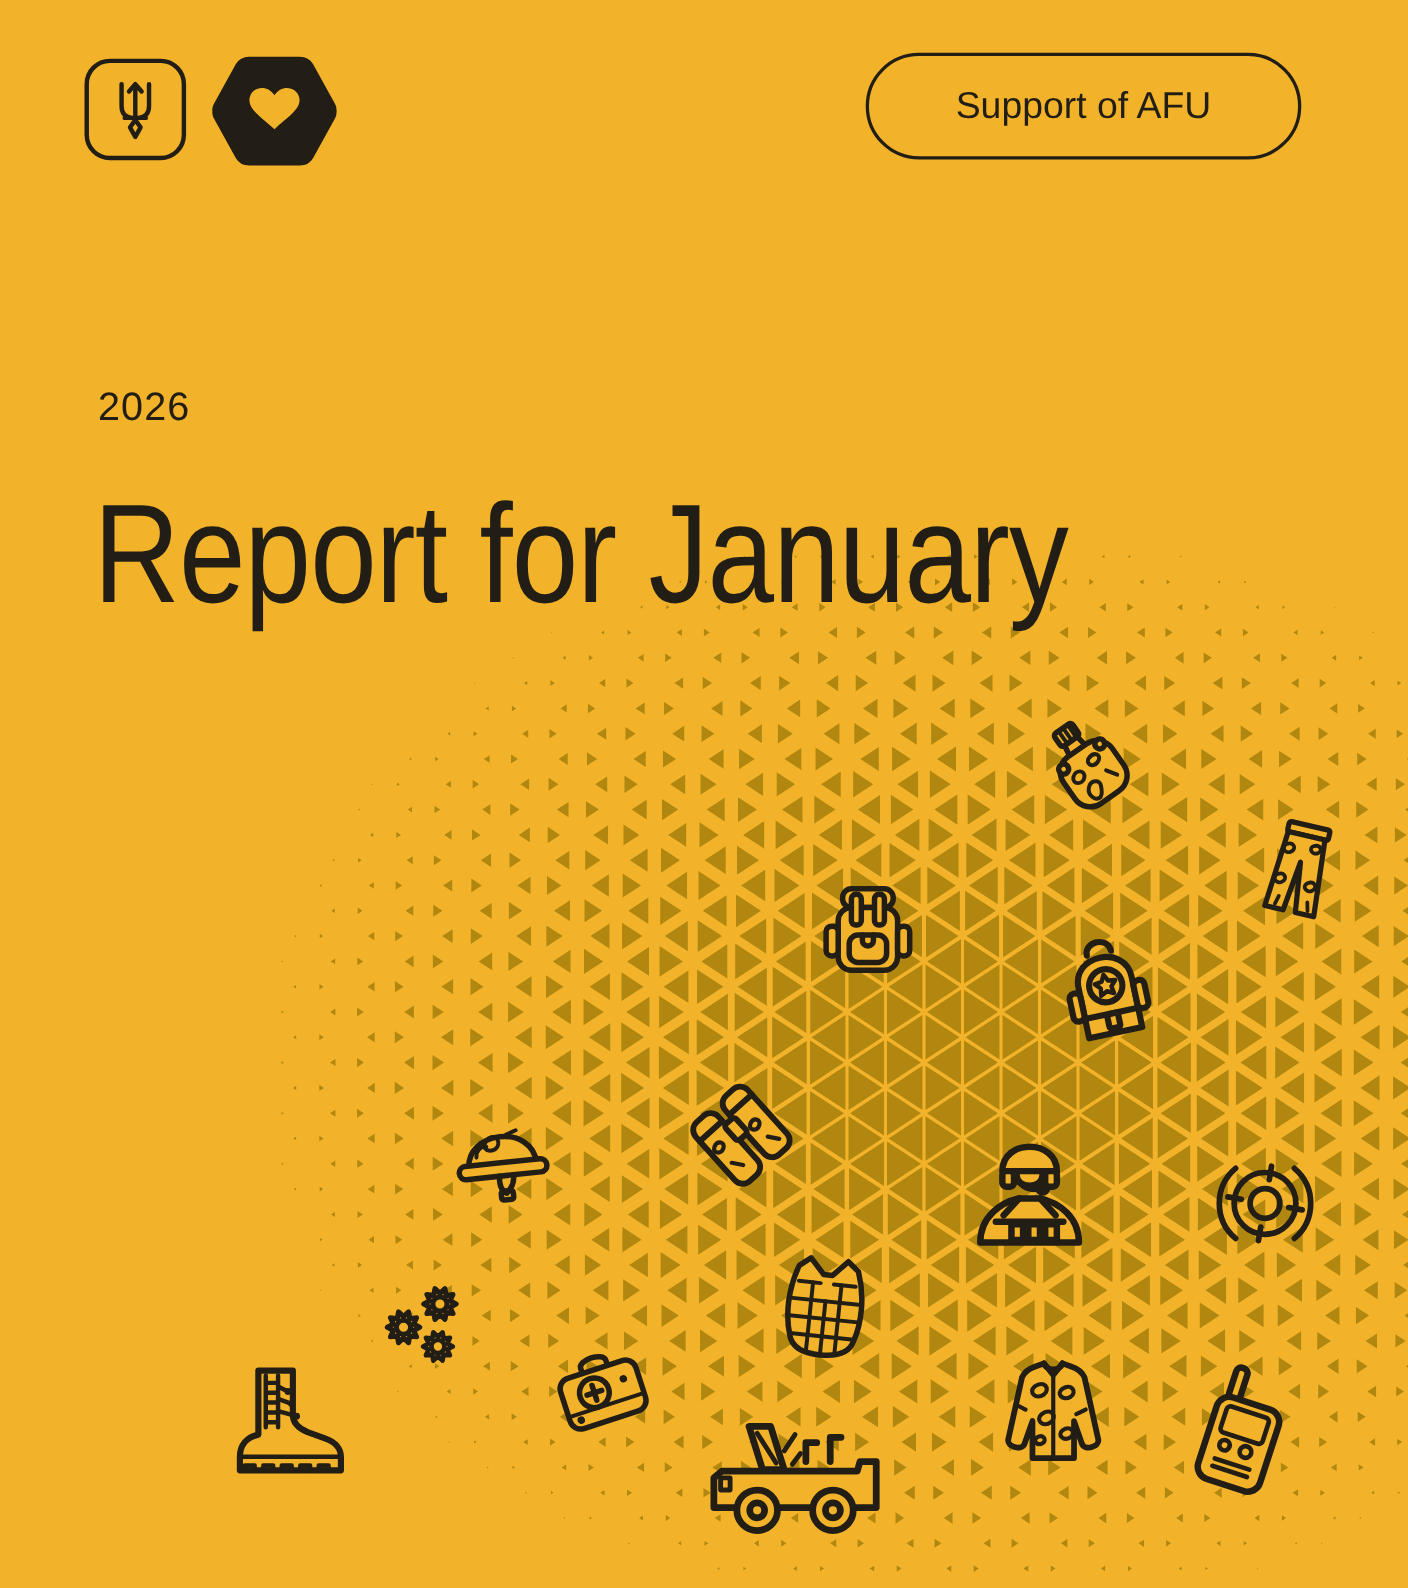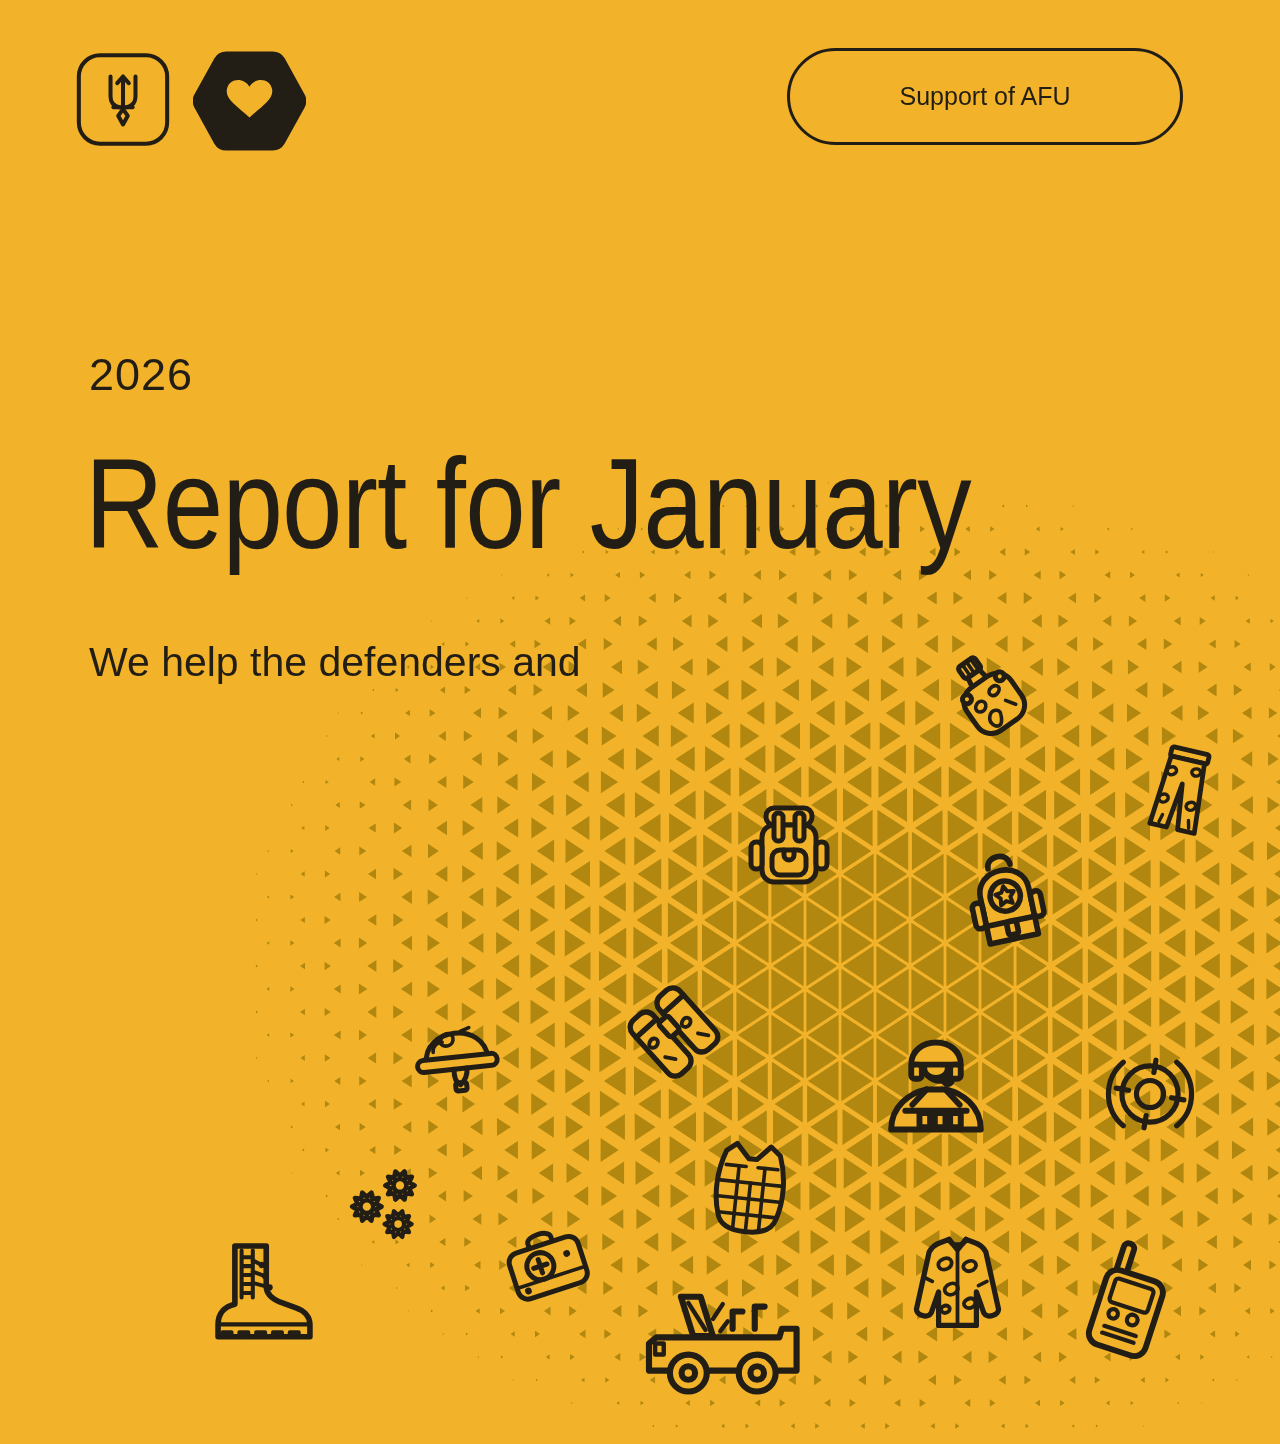--- a/index.html
+++ b/index.html
@@ -10,25 +10,25 @@
     color:var(--ink,#221E15);
   }
   #halftone{position:absolute;left:0;top:0;width:1280px;height:1444px;}
   
   .logo-box{position:absolute;left:75px;top:50px;width:96px;height:99px;}
   .logo-hex{position:absolute;left:193px;top:46px;width:113px;height:110px;}
   .cta{
     position:absolute;left:787px;top:48px;width:396px;height:97px;
     border:3.5px solid var(--ink,#221E15);border-radius:60px;
     background:transparent;display:flex;align-items:center;justify-content:center;
-    font-size:25px;color:var(--ink,#221E15);cursor:pointer;
+    font-size:34px;color:var(--ink,#221E15);cursor:pointer;
     font-family:"Liberation Sans",sans-serif;
   }
   
-  .year{position:absolute;left:89px;top:350px;font-size:45px;line-height:1.1;letter-spacing:1px;}
+  .year{position:absolute;left:89px;top:350px;font-size:36px;line-height:1.1;letter-spacing:1px;}
   .title{
     position:absolute;left:85px;top:434px;font-size:128px;line-height:1.1;
     white-space:nowrap;transform:scaleX(0.85);transform-origin:left top;
     letter-spacing:-1px;
   }
   .subtitle{position:absolute;left:89px;top:636px;font-size:41px;line-height:52px;}
   
   .dicon{position:absolute;pointer-events:none;}
   .dicon path,.dicon rect,.dicon circle,.dicon ellipse,.dicon line,.dicon polyline{
     stroke:var(--ink,#1D1912);stroke-width:5;fill:none;
@@ -60,21 +60,20 @@
 <svg class="logo-hex" viewBox="0 0 100 100">
   <path class="hexfill" d="M29 9 H71 C74.5 9 76.8 10.2 78.5 13.2 L96.5 45.8 C98 48.5 98 51.5 96.5 54.2 L78.5 86.8 C76.8 89.8 74.5 91 71 91 H29 C25.5 91 23.2 89.8 21.5 86.8 L3.5 54.2 C2 51.5 2 48.5 3.5 45.8 L21.5 13.2 C23.2 10.2 25.5 9 29 9 Z"></path>
   <path class="heart" d="M50 37 C45 28 31.5 29 29.5 39 C27.6 48 38 54 50 65 C62 54 72.4 48 70.5 39 C68.5 29 55 28 50 37 Z"></path>
 </svg>
 
 <button class="cta">Support of AFU</button>
 
 <div class="year">2026</div>
 <div class="title">Report for January</div>
 <div class="subtitle">
-  <div>We help the defenders and</div>
 </div>
 
 <svg class="dicon" style="left:940px;top:649px;width:100px;height:100px;transform:rotate(-35deg);" viewBox="0 0 100 100">
   <rect class="b" x="41" y="6" width="20" height="14" rx="3"></rect>
   <path class="t" d="M47 7 V19 M52 7 V19 M57 7 V19"></path>
   <path class="b" d="M44 20 L42 32 H60 L58 20 Z"></path>
   <rect class="b" x="24" y="30" width="54" height="52" rx="17"></rect>
   <circle class="b" cx="31" cy="37" r="4.5"></circle>
   <circle class="b" cx="71" cy="37" r="4.5"></circle>
   <path class="t" d="M34 48 c6 -5 13 1 8 6 c-5 5 -13 -1 -8 -6 z"></path>

